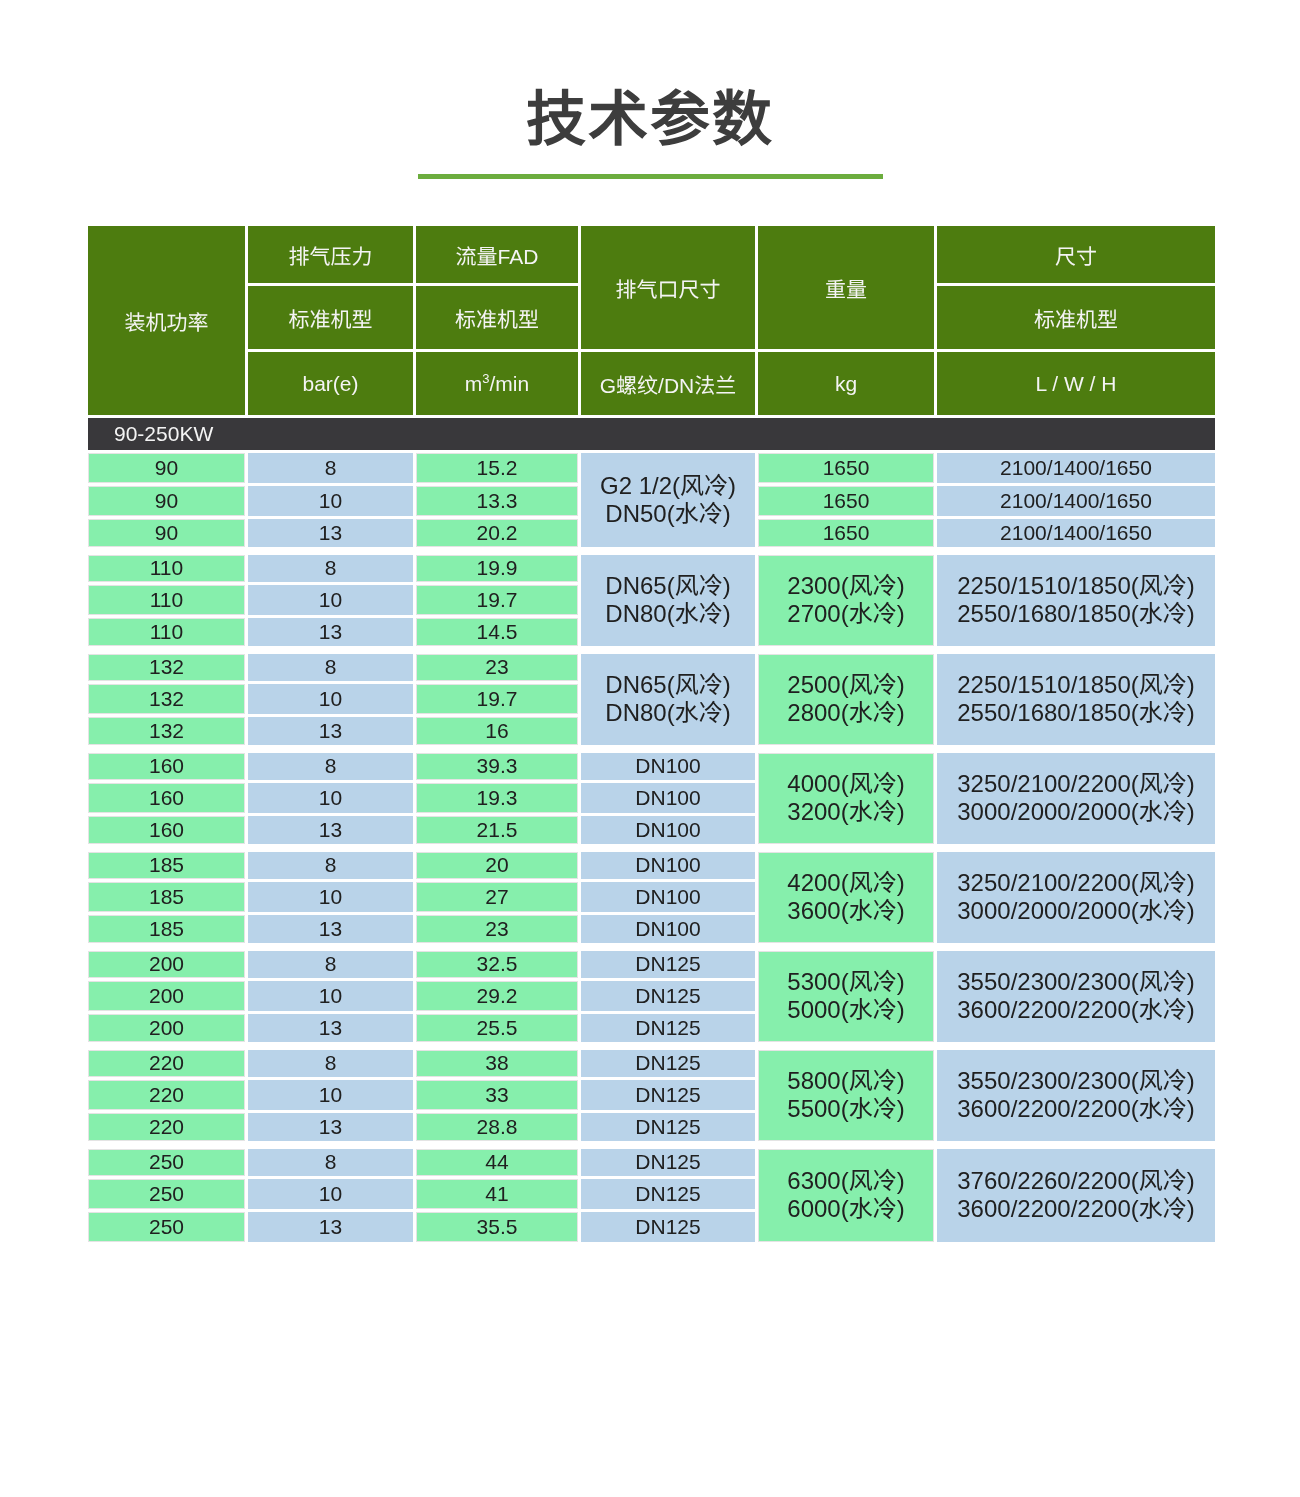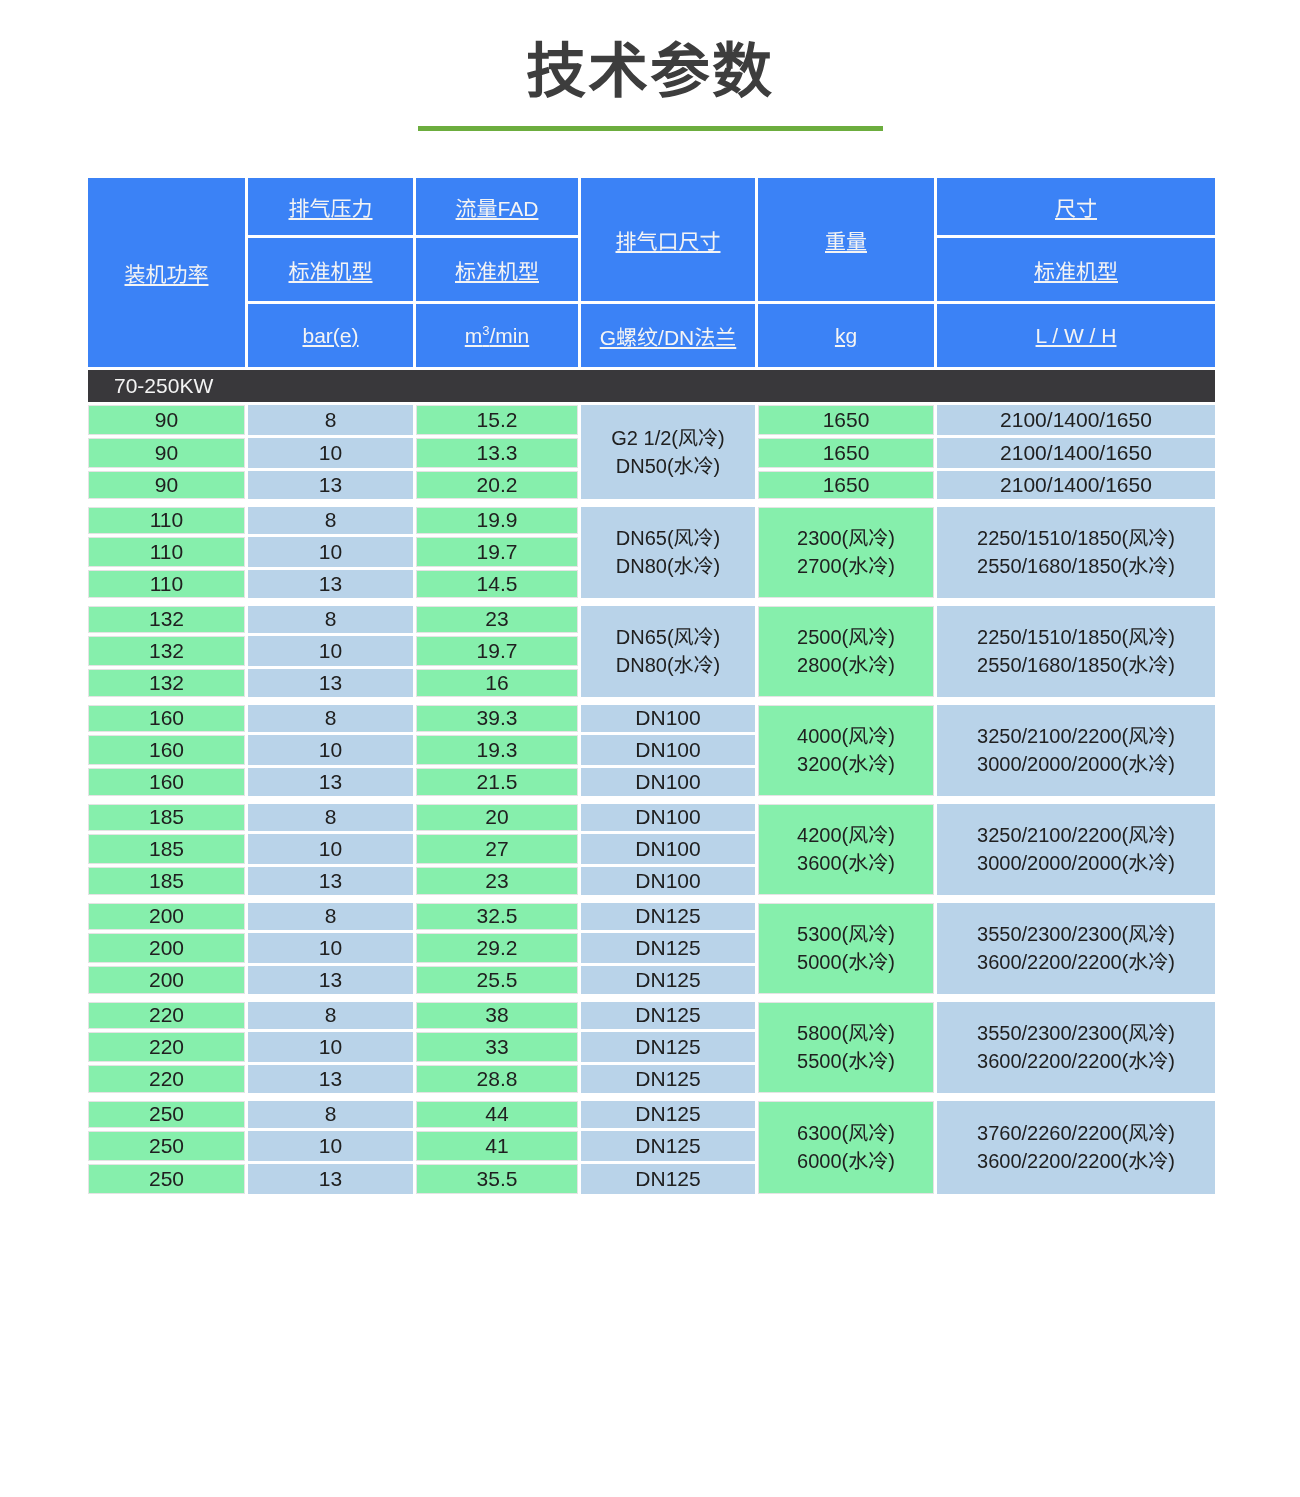--- a/index.html
+++ b/index.html
@@ -5,21 +5,21 @@
   * { margin: 0; padding: 0; box-sizing: border-box; }
   html, body { background: #ffffff; }
   body {
     width: 1300px;
     font-family: "Liberation Sans", "DejaVu Sans", sans-serif;
     color: #202020;
   }
   .page { padding: 36px 85px 40px 85px; }
 
   
-  .page-header { text-align: center; }
+  .page-header { text-align: center; margin-top: 48px; }
   h1.title {
     font-size: 60px;
     font-weight: bold;
     color: #3d3d3d;
     letter-spacing: 2px;
     line-height: 1.2;
   }
   .title-divider {
     width: 465px;
     height: 5px;
@@ -34,45 +34,44 @@
     border-collapse: collapse;
     table-layout: fixed;
   }
   th, td {
     border: 3px solid #ffffff;
     text-align: center;
     vertical-align: middle;
     font-weight: normal;
   }
   thead th {
-    background: #3b82f6;
+    background: #4d7c0f;
     color: #f4f4f4;
     font-size: 21px;
     height: 66px;
-    text-decoration: underline;
   }
   thead tr.h-row1 th { height: 60px; }
   thead th sup { font-size: 13px; vertical-align: super; line-height: 0; }
 
   td.sec {
     background: #39383b;
     color: #f4f4f4;
     font-size: 21px;
     text-align: left;
     padding: 4px 4px 4px 26px;
     height: 24px;
   }
   tbody td {
     font-size: 21px;
     height: 33px;
     padding: 1px 4px;
   }
   td.w { background: #86efac; box-shadow: inset 0 0 0 1px #e4e4e4; }
   td.b { background: #b9d3e9; }
-  td.merged { font-size: 20px; line-height: 28px; }
+  td.merged { font-size: 24px; line-height: 28px; }
   tr.group-start td { border-top-width: 8px; }
 
   
   .footnote {
     margin-top: 26px;
     font-size: 21px;
     color: #2b2b2b;
   }
 </style>
 </head>
@@ -111,21 +110,21 @@
       <tr class="h-row3">
         <th>bar(e)</th>
         <th><span>m</span><sup>3</sup><span>/min</span></th>
         <th>G螺纹/DN法兰</th>
         <th>kg</th>
         <th>L / W / H</th>
       </tr>
     </thead>
     <tbody id="spec-body">
         <tr>
-          <td class="sec" colspan="6">70-250KW</td>
+          <td class="sec" colspan="6">90-250KW</td>
         </tr>
         <tr>
           <td class="w">90</td>
           <td class="b">8</td>
           <td class="w">15.2</td>
           <td class="b merged" rowspan="3">G2 1/2(风冷)<br>DN50(水冷)</td>
           <td class="w">1650</td>
           <td class="b">2100/1400/1650</td>
         </tr>
         <tr>

